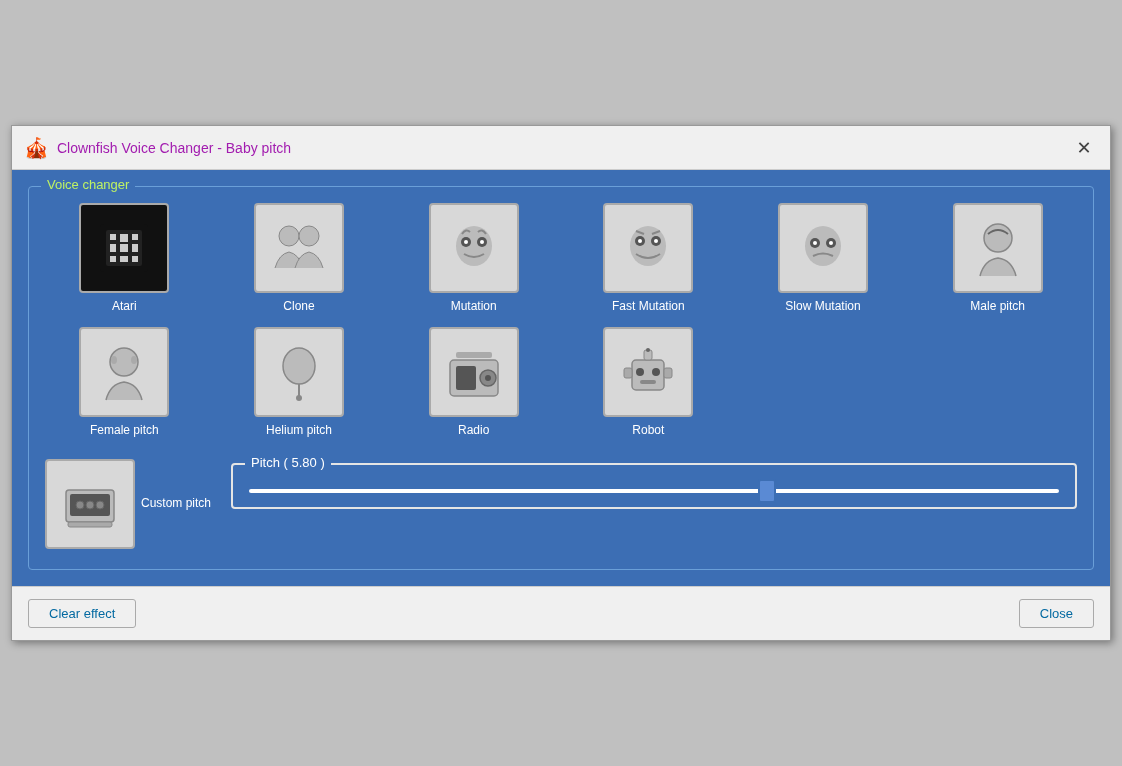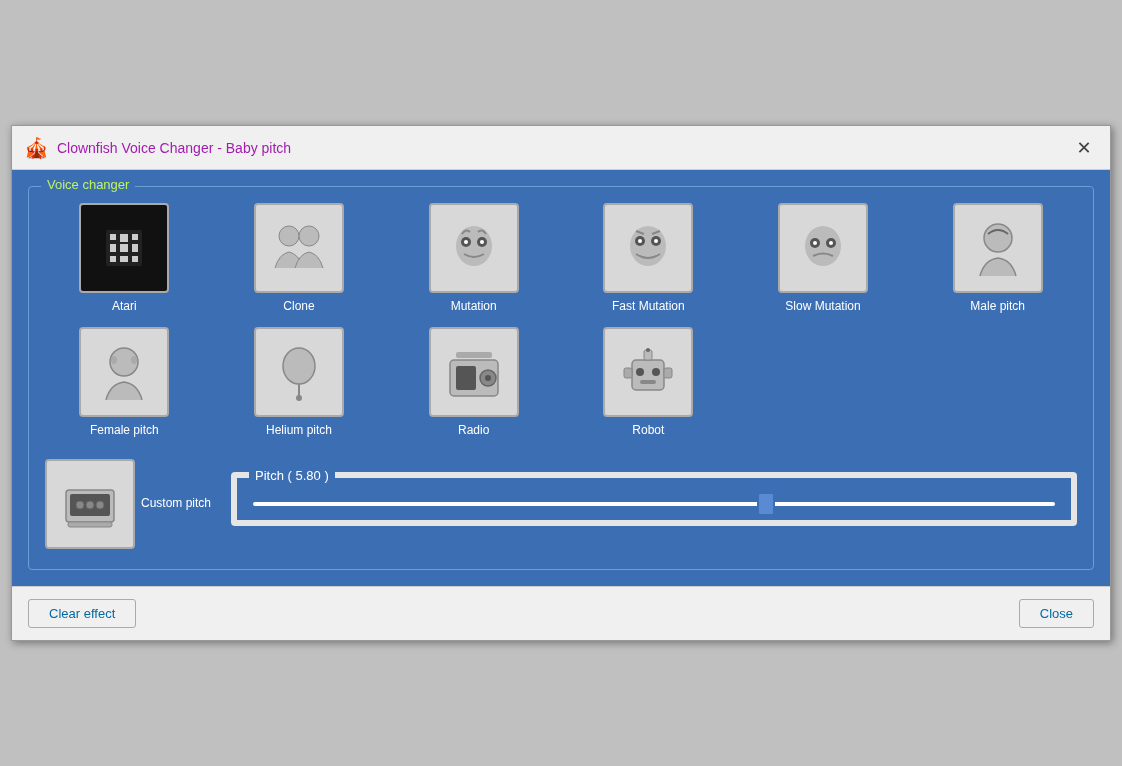--- a/index.html
+++ b/index.html
@@ -124,25 +124,25 @@
     .custom-pitch-item {
       display: flex;
       flex-direction: row;
       align-items: center;
       gap: 6px;
       cursor: pointer;
       min-width: 90px;
     }
     .pitch-slider-group {
       flex: 1;
-      border: 6px solid #e5e5e5;
+      border: 2px solid #e5e5e5;
       border-radius: 4px;
       padding: 10px 16px 14px 16px;
       position: relative;
-      margin-top: 13px;
+      margin-top: 4px;
     }
     .pitch-slider-label {
       position: absolute;
       top: -10px;
       left: 12px;
       background: #3c6eb4;
       padding: 0 6px;
       color: #fff;
       font-size: 13px;
     }

